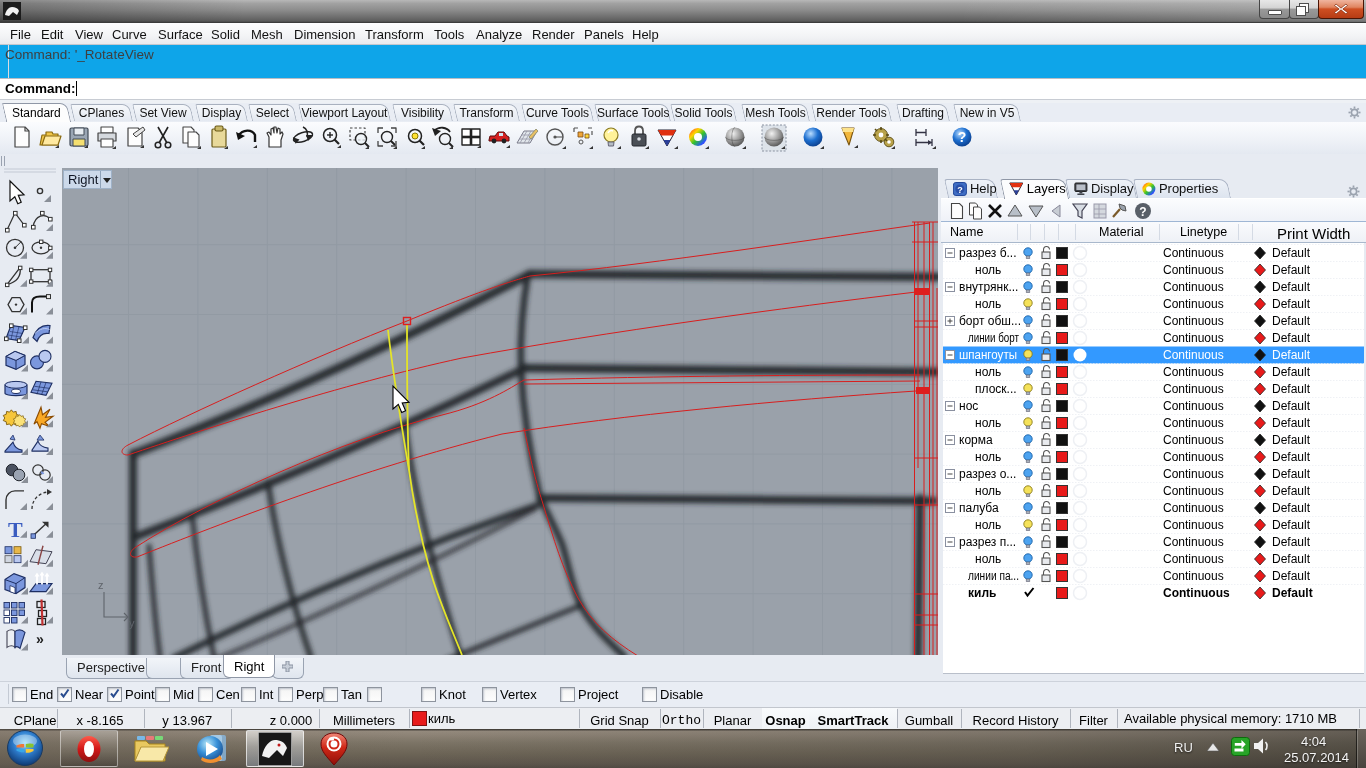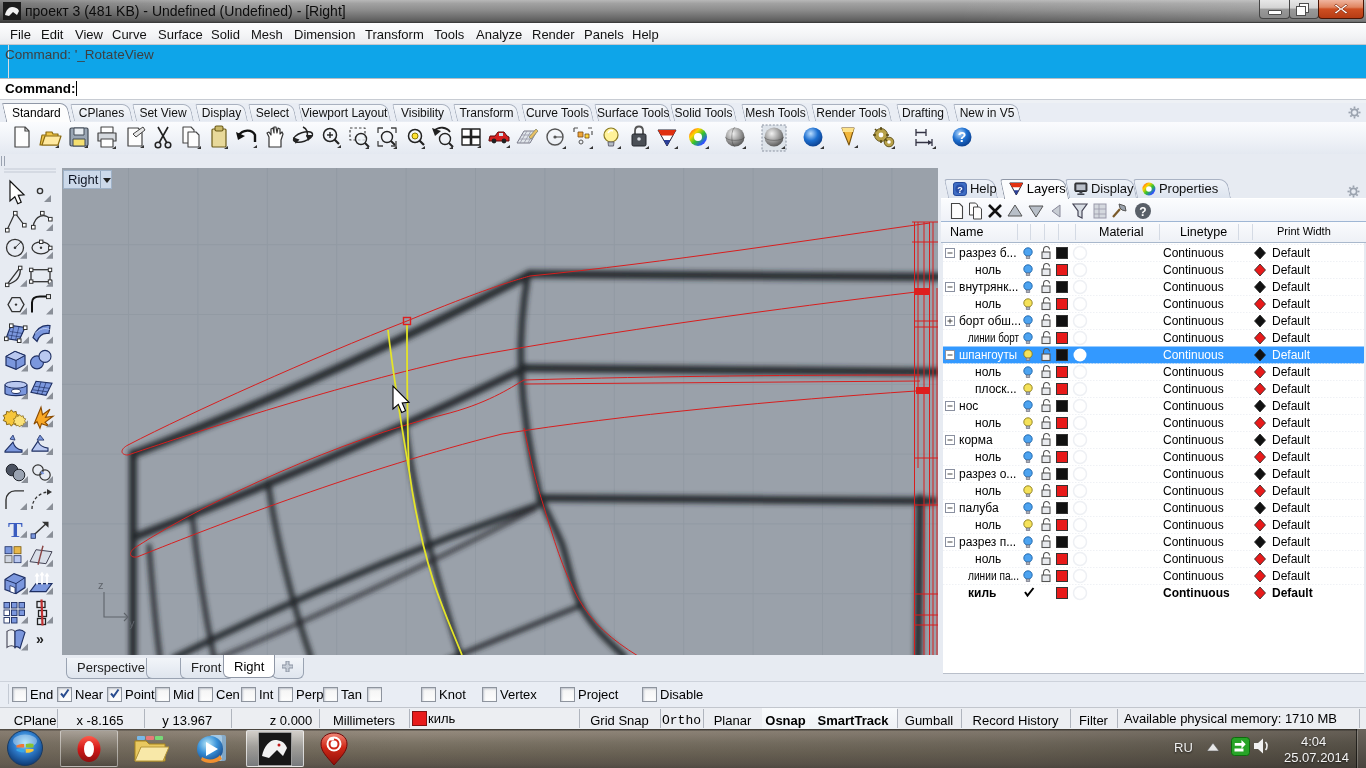--- a/index.html
+++ b/index.html
@@ -7,21 +7,20 @@
 .txt{white-space:nowrap;}
 </style></head>
 <body>
 
 <div class="a" style="left:0;top:0;width:1366px;height:22px;background:linear-gradient(180deg,#b8b8b8 0%,#a2a2a2 15%,#8d8d8d 45%,#757575 70%,#606060 92%,#4c4c4c 100%);border-bottom:1px solid #3c3c3c;">
   <div class="a" style="left:0;top:0;width:1366px;height:22px;background:linear-gradient(90deg,rgba(0,0,0,.25) 0%,rgba(0,0,0,0) 18%,rgba(255,255,255,0) 70%,rgba(255,255,255,.18) 100%);"></div>
   <svg class="a" style="left:3px;top:2px" width="18" height="18">
     <rect x="0" y="0" width="18" height="18" fill="#1c1c1c"></rect>
     <path d="M2 13 C3 8 6 5 9 5 C12 5 15 6 16 9 L14 13 L10 10 L6 14 Z" fill="#f2f2f2"></path>
   </svg>
-  <div class="a txt" style="left:25px;top:3px;font-size:14px;color:#0c0c0c;">проект 3 (481 KB) - Undefined (Undefined) - [Right]</div>
 
   <div class="a" style="left:1259px;top:0;width:29px;height:18px;background:linear-gradient(180deg,#e8e8e8 0%,#d3d3d3 45%,#9a9a9a 50%,#8b8b8b 100%);border:1px solid #454545;border-top:none;border-radius:0 0 4px 4px;">
     <div class="a" style="left:8px;top:10px;width:12px;height:3px;background:#fdfdfd;border:1px solid #4e4e4e;border-radius:1px;"></div>
   </div>
   <div class="a" style="left:1289px;top:0;width:28px;height:18px;background:linear-gradient(180deg,#e8e8e8 0%,#d3d3d3 45%,#9a9a9a 50%,#8b8b8b 100%);border:1px solid #454545;border-top:none;border-radius:0 0 4px 4px;">
     <div class="a" style="left:9px;top:3px;width:8px;height:8px;border:1px solid #4e4e4e;background:#fdfdfd;"></div>
     <div class="a" style="left:6px;top:6px;width:8px;height:8px;border:1px solid #4e4e4e;background:#fdfdfd;"></div>
   </div>
   <div class="a" style="left:1318px;top:0;width:44px;height:18px;background:linear-gradient(180deg,#f0b59f 0%,#e08560 40%,#cf4f22 50%,#b63c14 100%);border:1px solid #4a1505;border-top:none;border-radius:0 0 4px 4px;">
     <svg class="a" style="left:15px;top:3px" width="14" height="12">
@@ -757,21 +756,21 @@
           <circle cx="0" cy="0" r="8" fill="#585f68"></circle>
           <text x="0" y="4.5" text-anchor="middle" font-size="12" font-weight="bold" fill="#fff" font-family="Liberation Sans">?</text>
         </g>
 </svg>
 </div>
 
 <div class="a" style="left:0;top:67px;width:425px;height:22px;background:linear-gradient(180deg,#fafbfd,#eef1f6);border-top:1px solid #9fb6d4;border-bottom:1px solid #a9b8cc;box-sizing:border-box;">
  <span class="a txt" style="left:9px;top:3px;font-size:12.5px;color:#000;">Name</span>
  <span class="a txt" style="left:158px;top:3px;font-size:12.5px;color:#000;">Material</span>
  <span class="a txt" style="left:239px;top:3px;font-size:12.5px;color:#000;">Linetype</span>
- <span class="a txt" style="left:336px;top:3px;font-size:11px;color:#000;">Print Width</span>
+ <span class="a txt" style="left:336px;top:3px;font-size:15px;color:#000;">Print Width</span>
  <span class="a" style="left:76px;top:2px;width:1px;height:16px;background:#d4dae4"></span>
  <span class="a" style="left:89px;top:2px;width:1px;height:16px;background:#d4dae4"></span>
  <span class="a" style="left:103px;top:2px;width:1px;height:16px;background:#d4dae4"></span>
  <span class="a" style="left:117px;top:2px;width:1px;height:16px;background:#d4dae4"></span>
  <span class="a" style="left:134px;top:2px;width:1px;height:16px;background:#d4dae4"></span>
  <span class="a" style="left:218px;top:2px;width:1px;height:16px;background:#d4dae4"></span>
  <span class="a" style="left:297px;top:2px;width:1px;height:16px;background:#d4dae4"></span>
  <span class="a" style="left:311px;top:2px;width:1px;height:16px;background:#d4dae4"></span>
 </div>
 <svg width="425" height="438" style="position:absolute;left:0;top:89px">

